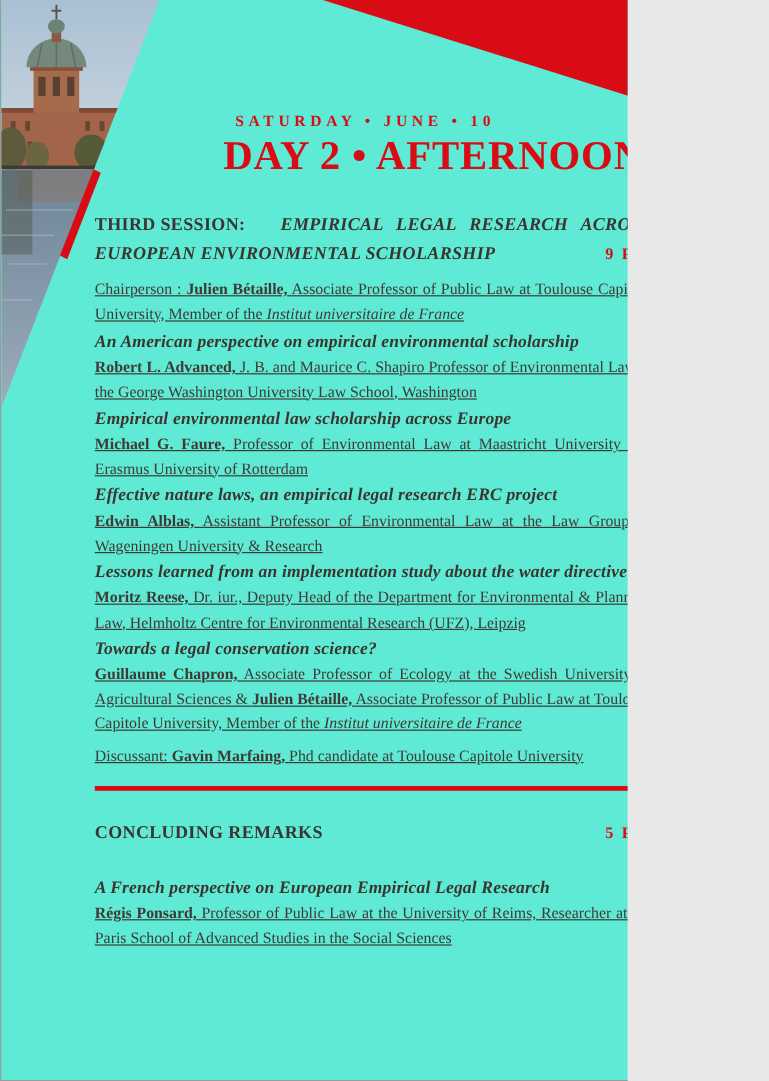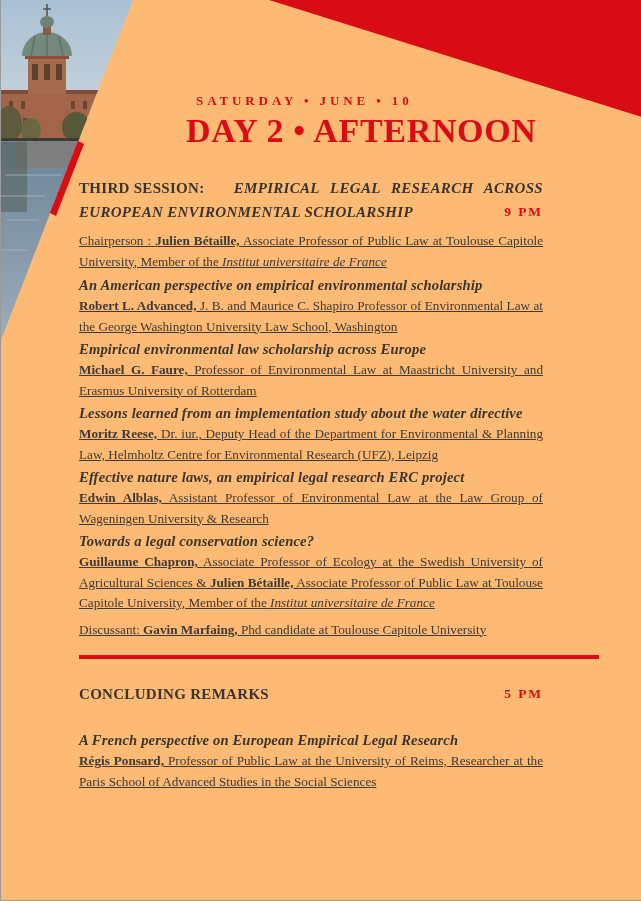--- a/index.html
+++ b/index.html
@@ -1,18 +1,18 @@
 <!DOCTYPE html>
 <html><head>
 <meta charset="utf-8">
 <style>
   html,body{margin:0;padding:0;background:#e8e8e8;}
   .page{
-    position:relative;width:641px;height:901px;box-sizing:border-box;
-    background:#fdba74;overflow:hidden;
+    position:relative;width:523px;height:901px;box-sizing:border-box;
+    background:#5eead4;overflow:hidden;
     border-left:1px solid #9b9b9b;border-bottom:1px solid #9b9b9b;
     font-family:"Liberation Serif","DejaVu Serif",serif;color:#3f3a35;
   }
   .header-art{position:absolute;left:0;top:0;pointer-events:none;}
   .header-text{position:absolute;left:185px;top:93px;color:#d90b15;}
   .kicker{font-size:13px;font-weight:bold;letter-spacing:0.30em;margin-left:10px;white-space:nowrap;}
   .day-title{font-size:34px;font-weight:bold;letter-spacing:0.02em;margin-top:3px;white-space:nowrap;}
   main{position:absolute;left:78px;top:176px;width:464px;}
   .session-head{font-size:15px;font-weight:bold;line-height:24px;letter-spacing:0.02em;color:#3a352f;}
   .head-line1{display:flex;justify-content:space-between;}
@@ -127,26 +127,26 @@
           <p class="desc chairperson-line"><span>Chairperson : </span><span class="b">Julien Bétaille,</span><span> Associate Professor of Public Law at Toulouse Capitole University, Member of the </span><span class="i">Institut universitaire de France</span></p>
           <div class="talk">
             <h3 class="talk-title">An American perspective on empirical environmental scholarship</h3>
             <p class="desc talk-speaker-line"><span class="b">Robert L. Advanced,</span><span> J. B. and Maurice C. Shapiro Professor of Environmental Law at the George Washington University Law School, Washington</span></p>
           </div>
           <div class="talk">
             <h3 class="talk-title">Empirical environmental law scholarship across Europe</h3>
             <p class="desc talk-speaker-line"><span class="b">Michael G. Faure,</span><span> Professor of Environmental Law at Maastricht University and Erasmus University of Rotterdam</span></p>
           </div>
           <div class="talk">
+            <h3 class="talk-title">Effective nature laws, an empirical legal research ERC project</h3>
+            <p class="desc talk-speaker-line"><span class="b">Edwin Alblas,</span><span> Assistant Professor of Environmental Law at the Law Group of Wageningen University &amp; Research</span></p>
+          </div>
+          <div class="talk">
             <h3 class="talk-title">Lessons learned from an implementation study about the water directive</h3>
             <p class="desc talk-speaker-line"><span class="b">Moritz Reese,</span><span> Dr. iur., Deputy Head of the Department for Environmental &amp; Planning Law, Helmholtz Centre for Environmental Research (UFZ), Leipzig</span></p>
-          </div>
-          <div class="talk">
-            <h3 class="talk-title">Effective nature laws, an empirical legal research ERC project</h3>
-            <p class="desc talk-speaker-line"><span class="b">Edwin Alblas,</span><span> Assistant Professor of Environmental Law at the Law Group of Wageningen University &amp; Research</span></p>
           </div>
           <div class="talk">
             <h3 class="talk-title">Towards a legal conservation science?</h3>
             <p class="desc talk-speaker-line"><span class="b">Guillaume Chapron,</span><span> Associate Professor of Ecology at the Swedish University of Agricultural Sciences &amp; </span><span class="b">Julien Bétaille,</span><span> Associate Professor of Public Law at Toulouse Capitole University, Member of the </span><span class="i">Institut universitaire de France</span></p>
           </div>
           <p class="desc discussant-line"><span>Discussant: </span><span class="b">Gavin Marfaing,</span><span> Phd candidate at Toulouse Capitole University</span></p>
         </div>
     </section>
 
     <hr class="red-rule">

